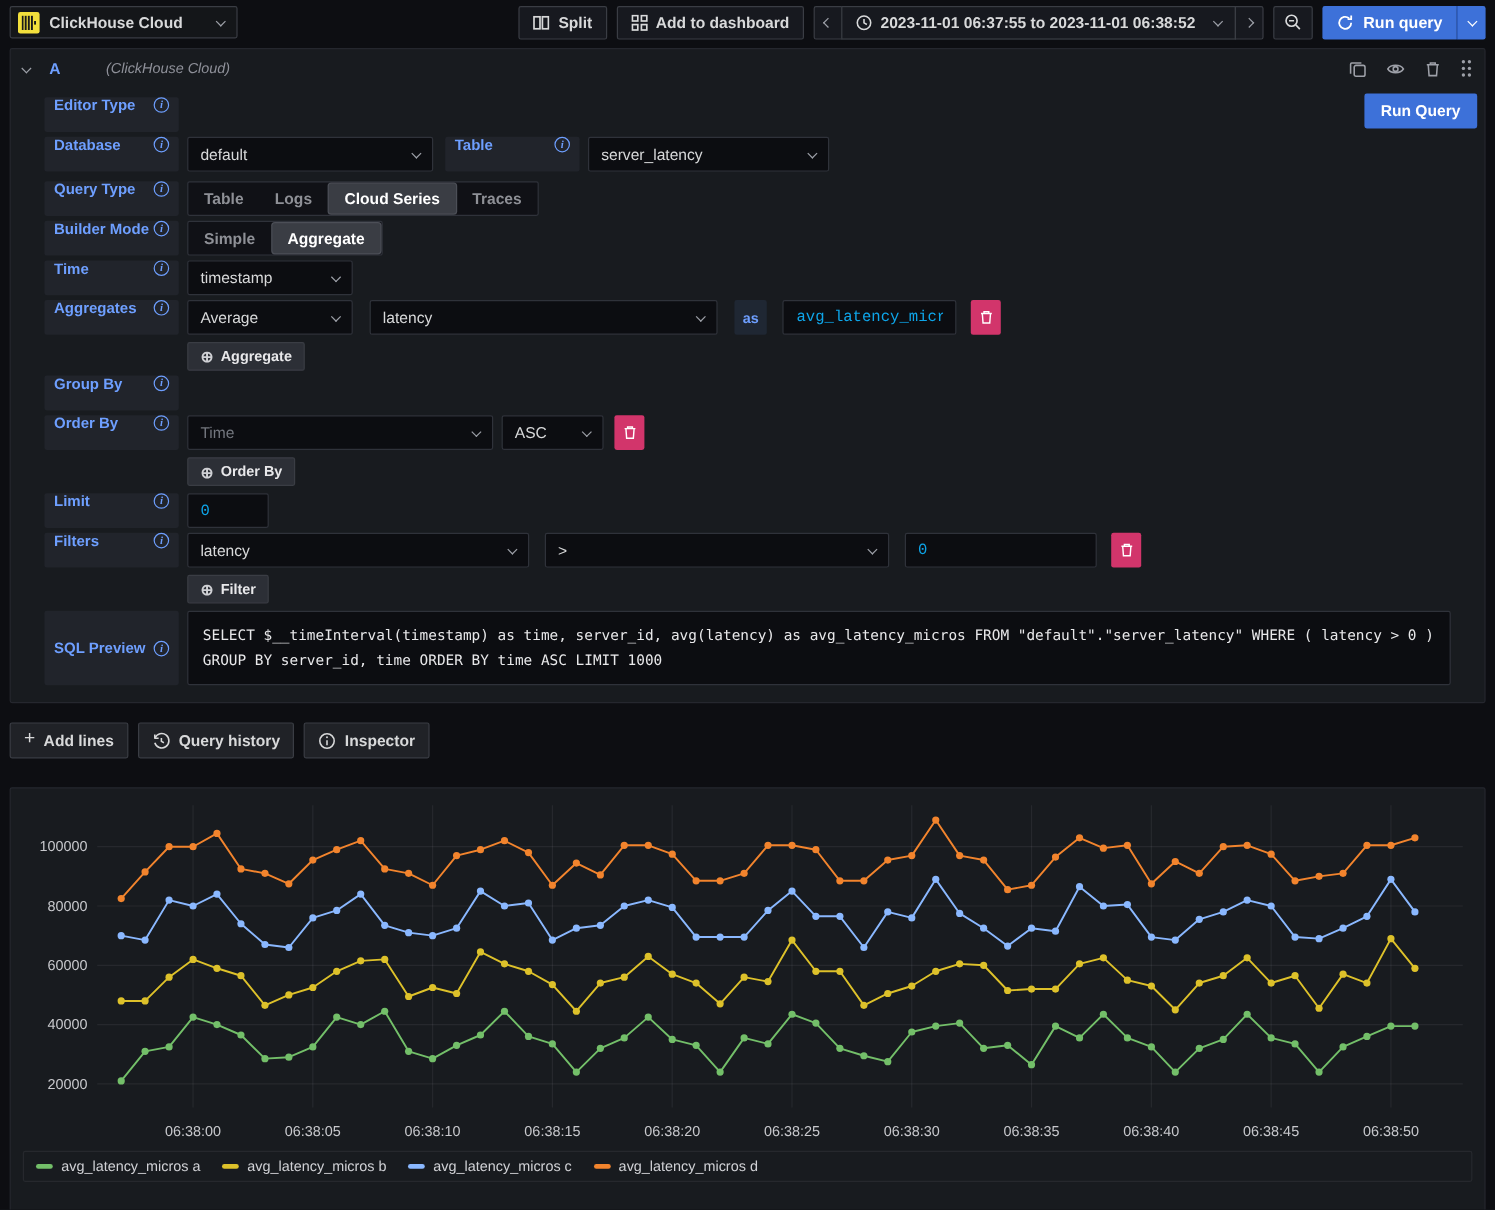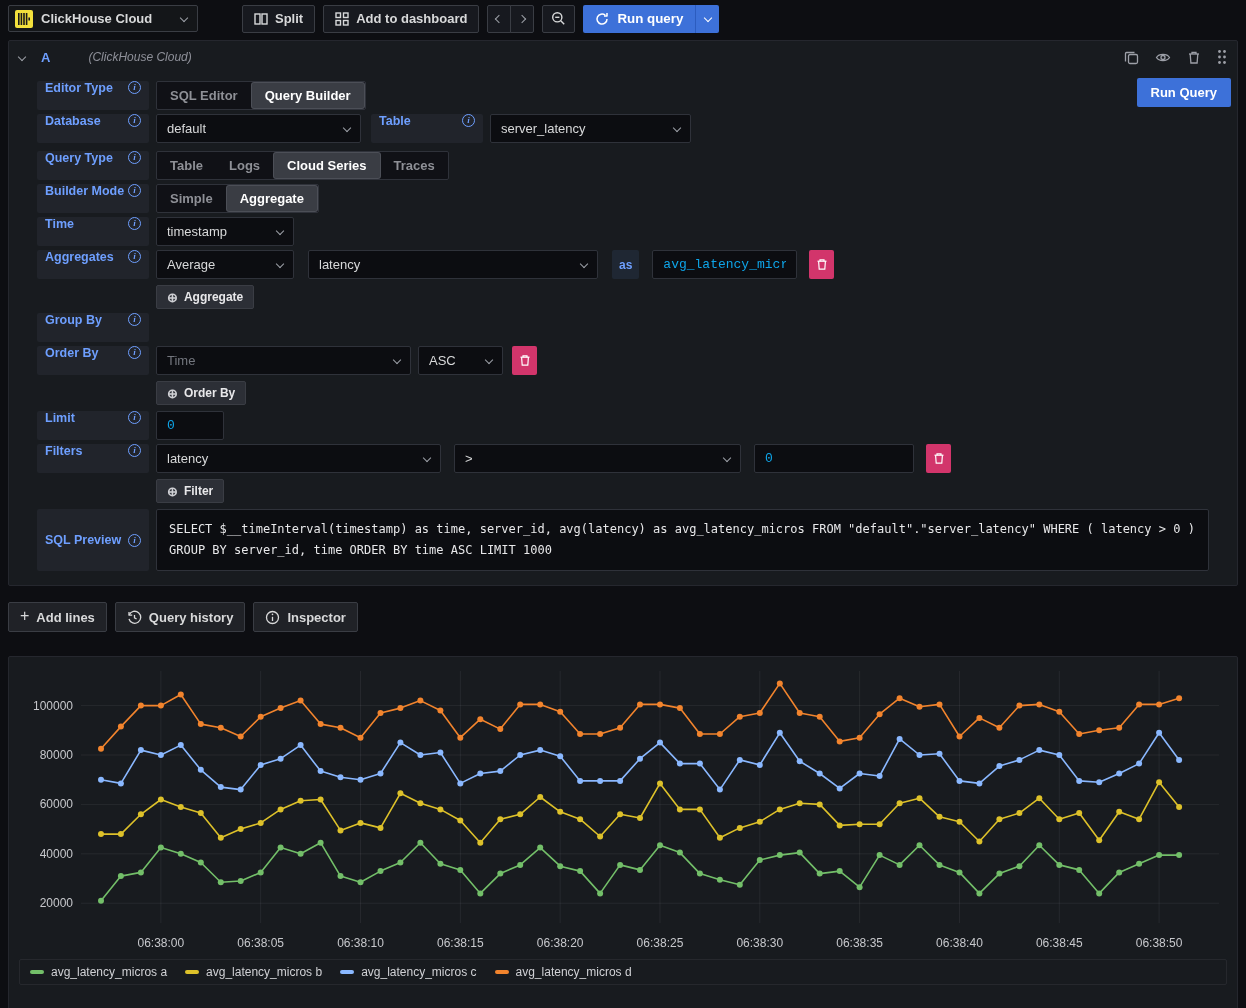--- a/index.html
+++ b/index.html
@@ -13,21 +13,21 @@
   .chev { width:6px; height:6px; border-right:1.5px solid #9da0a8; border-bottom:1.5px solid #9da0a8;
           transform:rotate(45deg); display:inline-block; margin-left:9px; margin-bottom:2px; flex:none;}
   .btn { display:inline-flex; align-items:center; gap:7px; height:28px; padding:0 11px;
          background:#17191f; border:1px solid #3a3d44; border-radius:2px; color:#d8d9da;
          font-weight:600; font-size:13px; cursor:pointer; white-space:nowrap;}
   .icon-svg { display:inline-flex; flex:none; }
   .info { width:13px; height:13px; border:1px solid #6e9fff; border-radius:50%; color:#6e9fff;
           font-size:9px; line-height:11px; text-align:center; font-style:italic; font-weight:700;
           font-family:"Liberation Serif", serif; flex:none;}
   
-  .topbar { height:37px; display:flex; align-items:center; justify-content:flex-start; padding:5px 8px;gap:44px; }
+  .topbar { height:37px; display:flex; align-items:center; justify-content:space-between; padding:5px 8px;gap:44px; }
   .ds-picker { display:flex; align-items:center; gap:8px; height:27px; padding:0 10px 0 6px;
                background:#141619; border:1px solid #3a3d44; border-radius:2px; min-width:190px; font-weight:600;}
   .ch-logo { width:18px; height:18px; background:#f3e03c; border-radius:2px; display:flex; align-items:center; justify-content:center; }
   .topbar-right { display:flex; align-items:center; gap:8px; }
   .tgroup { display:flex; }
   .tgroup .btn { border-radius:0; margin-left:-1px; }
   .tgroup .btn:first-child { border-radius:2px 0 0 2px; margin-left:0;}
   .tgroup .btn:last-child { border-radius:0 2px 2px 0; }
   .btn-narrow { padding:0 8px; }
   .runquery { display:flex; }
@@ -123,20 +123,30 @@
             <rect x="1" y="8.5" width="4.5" height="4.5"></rect>
             <rect x="8.5" y="8.5" width="4.5" height="4.5"></rect>
           </svg>
       </span>
       <span>Add to dashboard</span>
     </button>
     <div class="tgroup">
       <button class="btn btn-narrow">
         <span class="chev" style="transform:rotate(135deg);margin:0"></span>
       </button>
+      <button class="btn">
+        <span class="icon-svg">
+          <svg width="14" height="14" viewBox="0 0 14 14" fill="none" stroke="#d8d9da" stroke-width="1.3">
+              <circle cx="7" cy="7" r="5.6"></circle>
+              <path d="M7 3.8 V7 L9.4 8.4"></path>
+            </svg>
+        </span>
+        <span>2023-11-01 06:37:55 to 2023-11-01 06:38:52</span>
+        <span class="chev"></span>
+      </button>
       <button class="btn btn-narrow">
         <span class="chev" style="transform:rotate(-45deg);margin:0"></span>
       </button>
     </div>
     <button class="btn btn-narrow">
       <span class="icon-svg">
         <svg width="15" height="15" viewBox="0 0 15 15" fill="none" stroke="#d8d9da" stroke-width="1.4">
             <circle cx="6.3" cy="6.3" r="4.6"></circle>
             <path d="M9.8 9.8 L13.2 13.2"></path>
             <path d="M4.2 6.3 H8.4"></path>
@@ -200,24 +210,20 @@
 
   <div class="qbody">
     <button class="runquery2">Run Query</button>
 
     <div class="row">
       <div class="flabel">
         <span>Editor Type</span>
         <span class="info">i</span>
       </div>
         <span class="fgap"></span>
-      <div class="seg">
-        <span>SQL Editor</span>
-        <span class="active">Query Builder</span>
-      </div>
     </div>
 
     <div class="row">
       <div class="flabel">
         <span>Database</span>
         <span class="info">i</span>
       </div>
         <span class="fgap"></span>
       <div class="sel" style="width:205px">
         <span>default</span>

